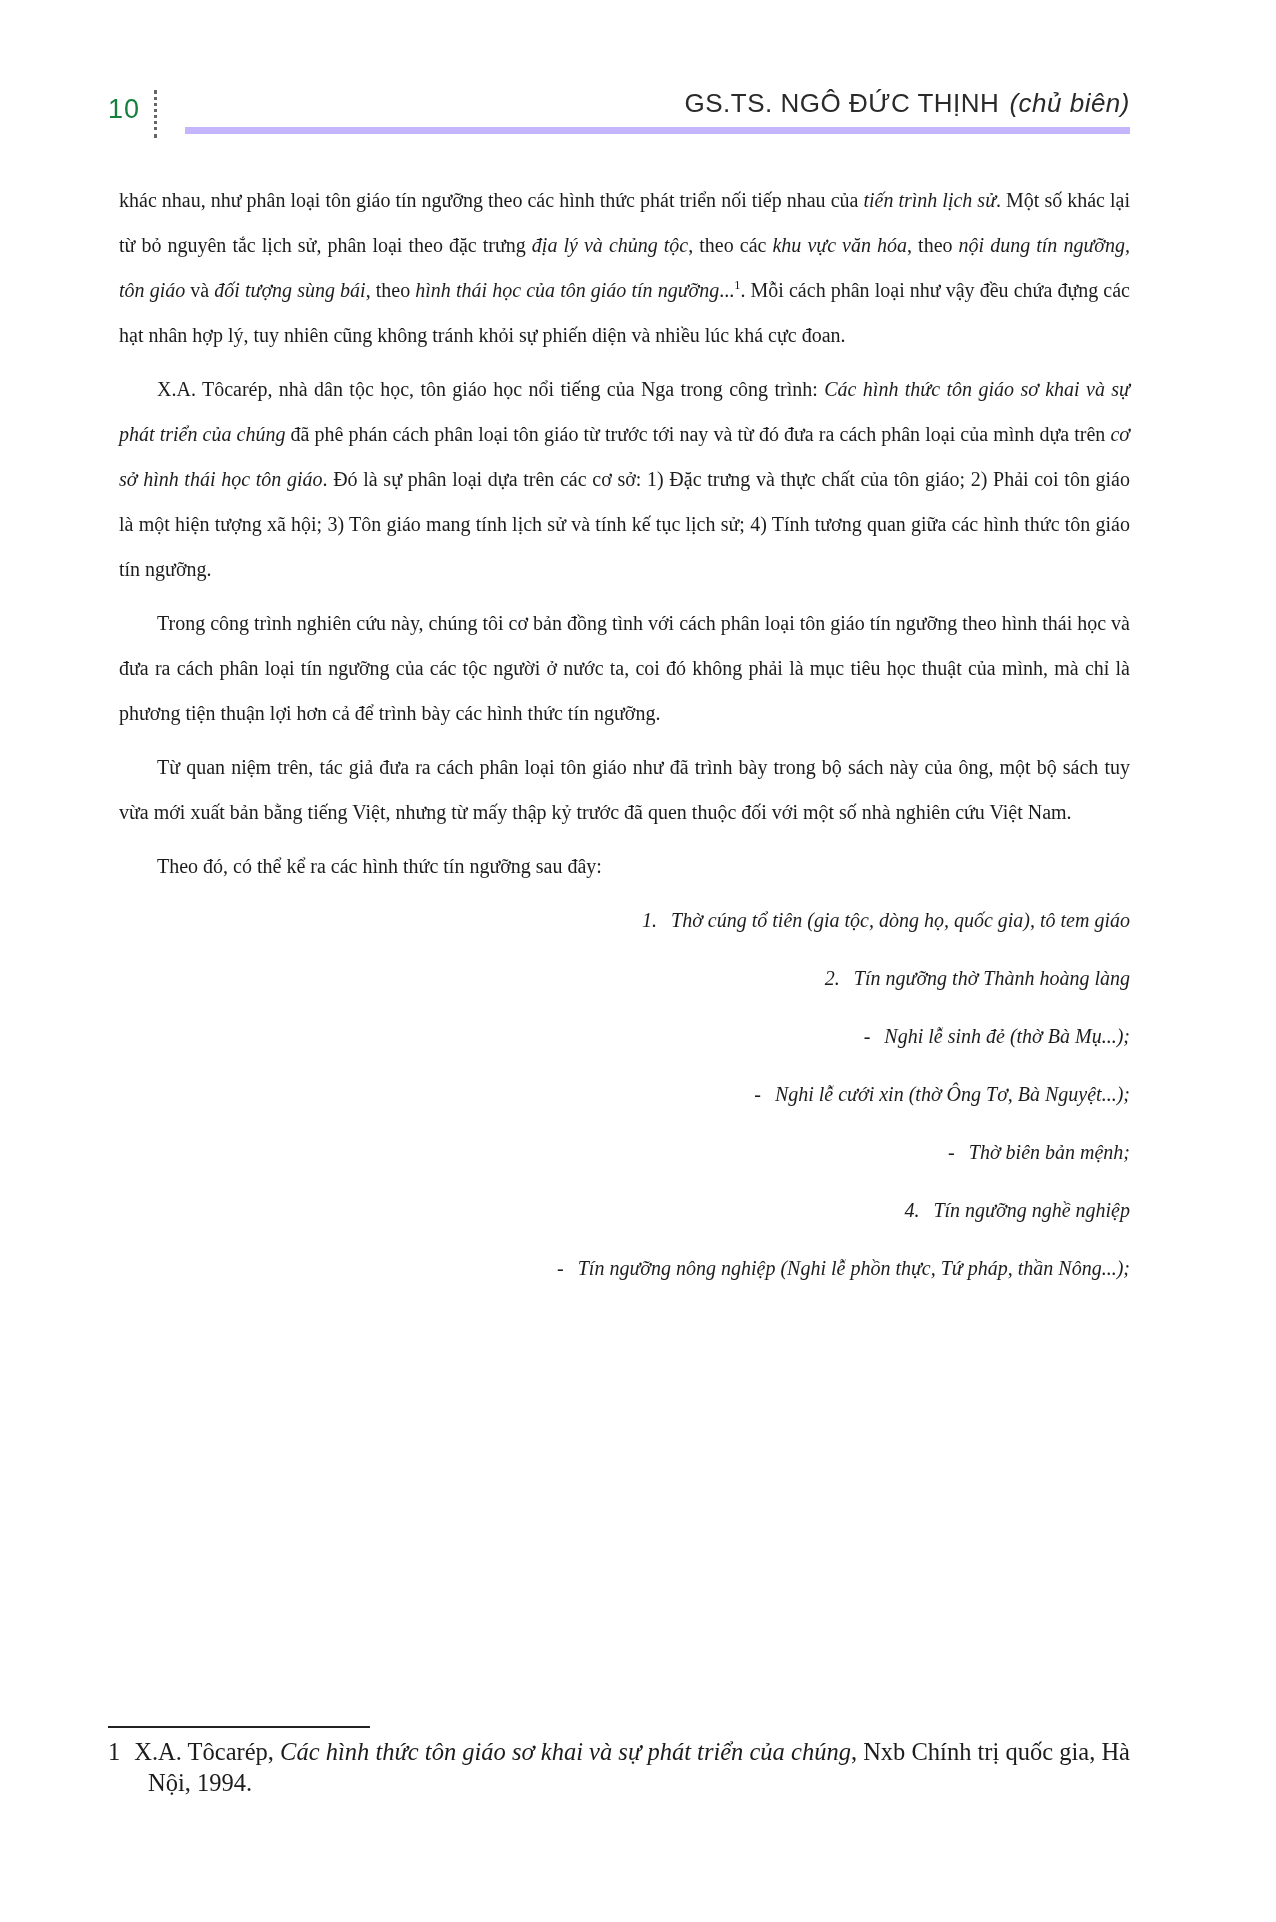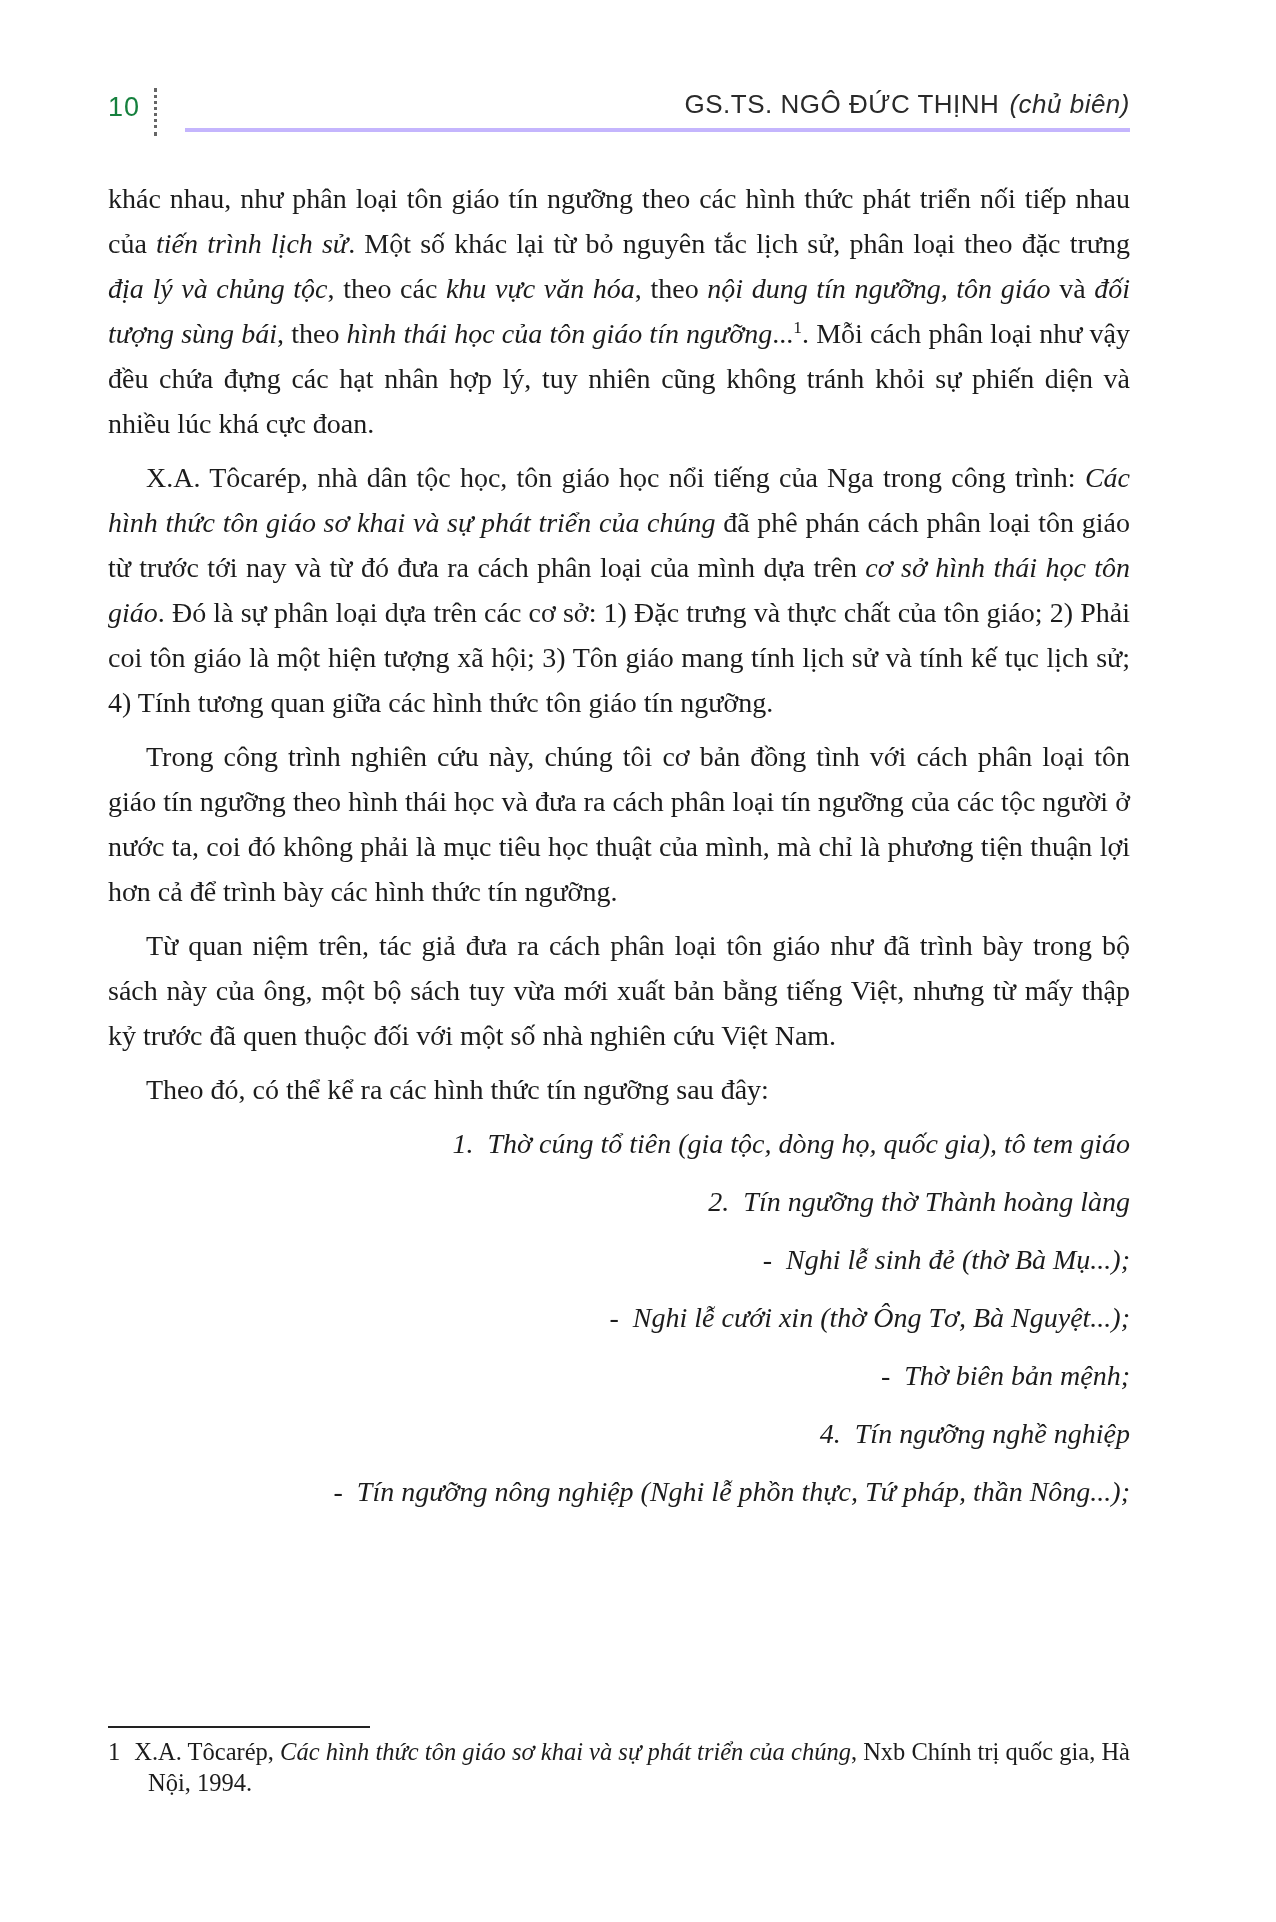--- a/index.html
+++ b/index.html
@@ -32,27 +32,27 @@
   .ornament{
     height:48px;width:0;
     border-left:3px dotted #666;
     margin-bottom:-10px;
   }
   .hdr-right{
     flex:1;
     text-align:right;
     font-family:"Liberation Sans","DejaVu Sans",sans-serif;
     font-size:26px;letter-spacing:0.5px;color:#2a2a2a;
-    border-bottom:4px solid #c4b5fd;
+    border-bottom:7px solid #c4b5fd;
     padding-bottom:8px;
     transform-origin:right bottom;
   }
   .hdr-suffix{font-style:italic;margin-left:10px;}
   
-  .bodytext{font-size:28px;line-height:45px;text-align:justify;}
+  .bodytext{font-size:20px;line-height:45px;text-align:justify;margin-left:11px;}
   .para{margin:0 0 9px 0;}
   .para.ind{text-indent:38px;}
   .it{font-style:italic;}
   sup{font-size:0.62em;line-height:0;}
   
   .list{margin-top:3px;}
   .item{
     margin:0 0 13px 0;
     padding-left:38px;
     text-align:right;

